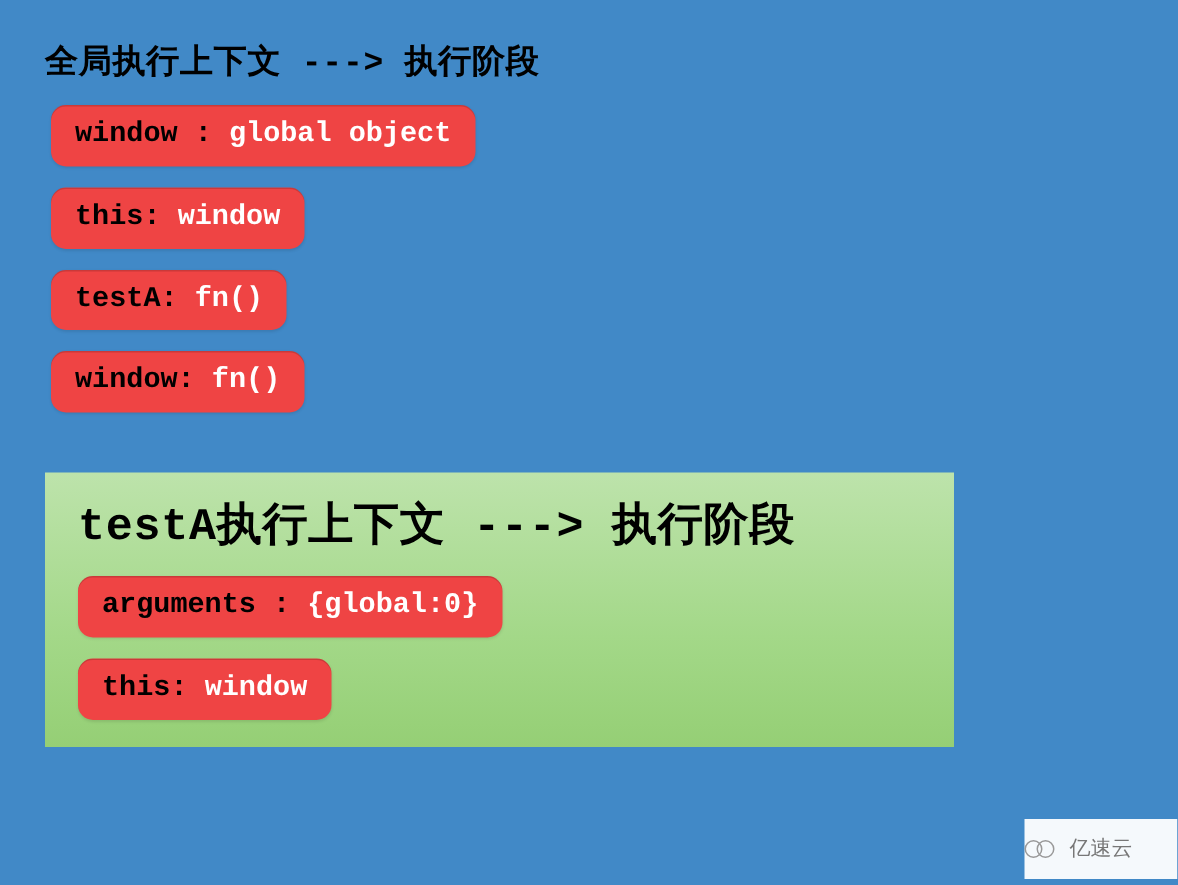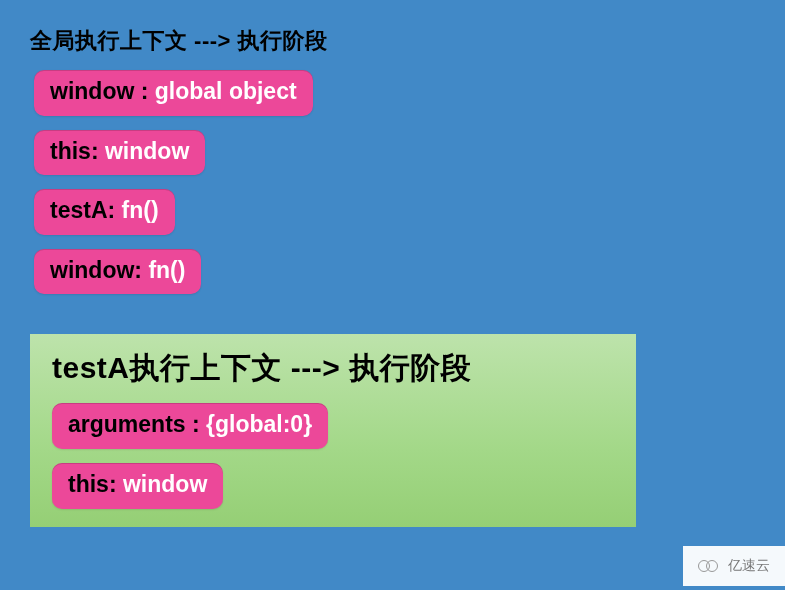--- a/index.html
+++ b/index.html
@@ -10,38 +10,39 @@
     body {
       width: 785px;
       height: 590px;
       background: #4189c7;
       font-family: "Microsoft YaHei", Arial, sans-serif;
       position: relative;
       overflow: hidden;
     }
     .container {
       padding: 26px 40px 0 30px;
+      font-family: Liberation Mono, monospace;
     }
     .title {
       font-size: 22px;
       font-weight: bold;
       color: #000;
       margin-bottom: 14px;
       letter-spacing: 0.5px;
     }
     .pill-row {
       margin-left: 4px;
       margin-bottom: 14px;
     }
     .pill {
       display: inline-block;
-      background: #ec4899;
+      background: #ef4444;
       border-radius: 10px;
       padding: 8px 16px 10px 16px;
-      font-size: 23px;
+      font-size: 19px;
       font-weight: bold;
       line-height: 1.2;
       box-shadow: 0 1px 0 rgba(0,0,0,0.15) inset, 0 1px 2px rgba(0,0,0,0.1);
     }
     .pill .label {
       color: #000;
     }
     .pill .value {
       color: #fff;
     }
@@ -68,21 +69,21 @@
     }
     .watermark {
       position: absolute;
       right: 0;
       bottom: 4px;
       width: 102px;
       height: 40px;
       background: rgba(255,255,255,0.95);
       display: flex;
       align-items: center;
-      justify-content: center;
+      justify-content: flex-start;
       gap: 4px;
       color: #888;
       font-size: 14px;
     }
     .watermark .logo {
       width: 26px;
       height: 14px;
       position: relative;
       display: inline-flex;
       align-items: center;

